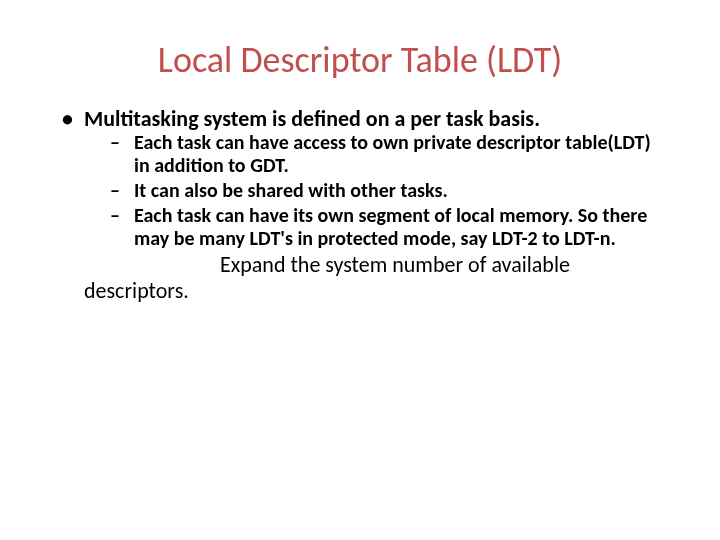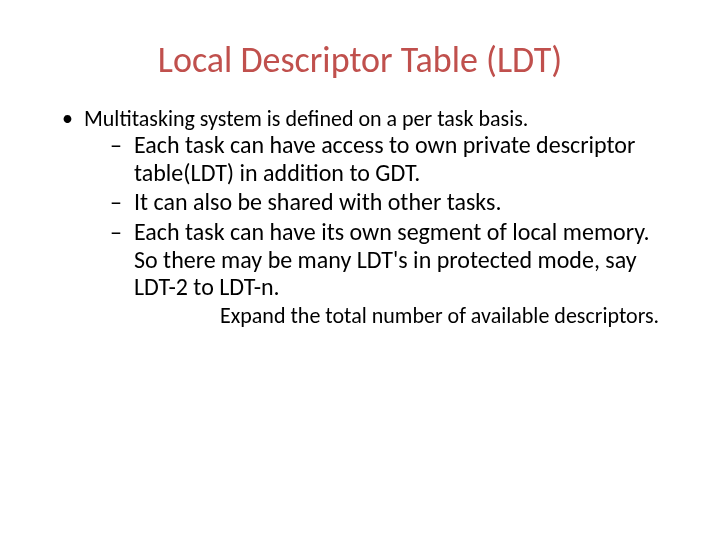--- a/index.html
+++ b/index.html
@@ -1,23 +1,23 @@
 <!DOCTYPE html>
 <html><head>
   <meta charset="utf-8">
   <style>
     * { margin: 0; padding: 0; box-sizing: border-box; }
     html, body { width: 720px; height: 540px; background: #fff; font-family: Calibri, Arial, sans-serif; color: #000; }
     .slide { width: 720px; height: 540px; padding: 30px 60px 30px 60px; position: relative; }
     .title { font-size: 36px; color: #c0504d; text-align: center; margin-top: 8px; margin-bottom: 24px; font-weight: 400; }
     .bullets { list-style: none; }
-    .bullets > li { font-size: 22px; margin-bottom: 2px; padding-left: 24px; position: relative; line-height: 1.15; }
+    .bullets > li { font-size: 22px; margin-bottom: 2px; padding-left: 24px; position: relative; line-height: 1.15; font-weight: bold; }
     .bullets > li::before { content: "•"; position: absolute; left: 2px; top: 0; }
     .sub-bullets { list-style: none; margin-top: 0; }
-    .sub-bullets > li { font-size: 24px; padding-left: 50px; position: relative; line-height: 1.15; margin-bottom: 2px; }
+    .sub-bullets > li { font-size: 20px; padding-left: 50px; position: relative; line-height: 1.15; margin-bottom: 2px; }
     .sub-bullets > li::before { content: "–"; position: absolute; left: 26px; top: 0; }
     .func-item { color: #76923c; }
     .func-label { color: #76923c; text-decoration: underline; }
     .func-text { font-size: 22px; padding-left: 24px; margin-top: 0; line-height: 1.15; }
     .indent-span { display: inline-block; width: 136px; }
   </style>
 </head>
 <body>
 
 <div class="slide">
@@ -26,14 +26,14 @@
   <ul class="bullets">
     <li>
       <span>Multitasking system is defined on a per task basis.</span>
       <ul class="sub-bullets">
         <li>Each task can have access to own private descriptor table(LDT) in addition to GDT.</li>
         <li>It can also be shared with other tasks.</li>
         <li>Each task can have its own segment of local memory. So there may be many LDT's in protected mode, say LDT-2 to LDT-n.</li>
       </ul>
     </li>
   </ul>
-  <div class="func-text"><span class="indent-span"></span><span>Expand the total number of available descriptors.</span></div>
+  <div class="func-text"><span class="indent-span"></span><span>Expand the system number of available descriptors.</span></div>
 </div>
 
 </body></html>

